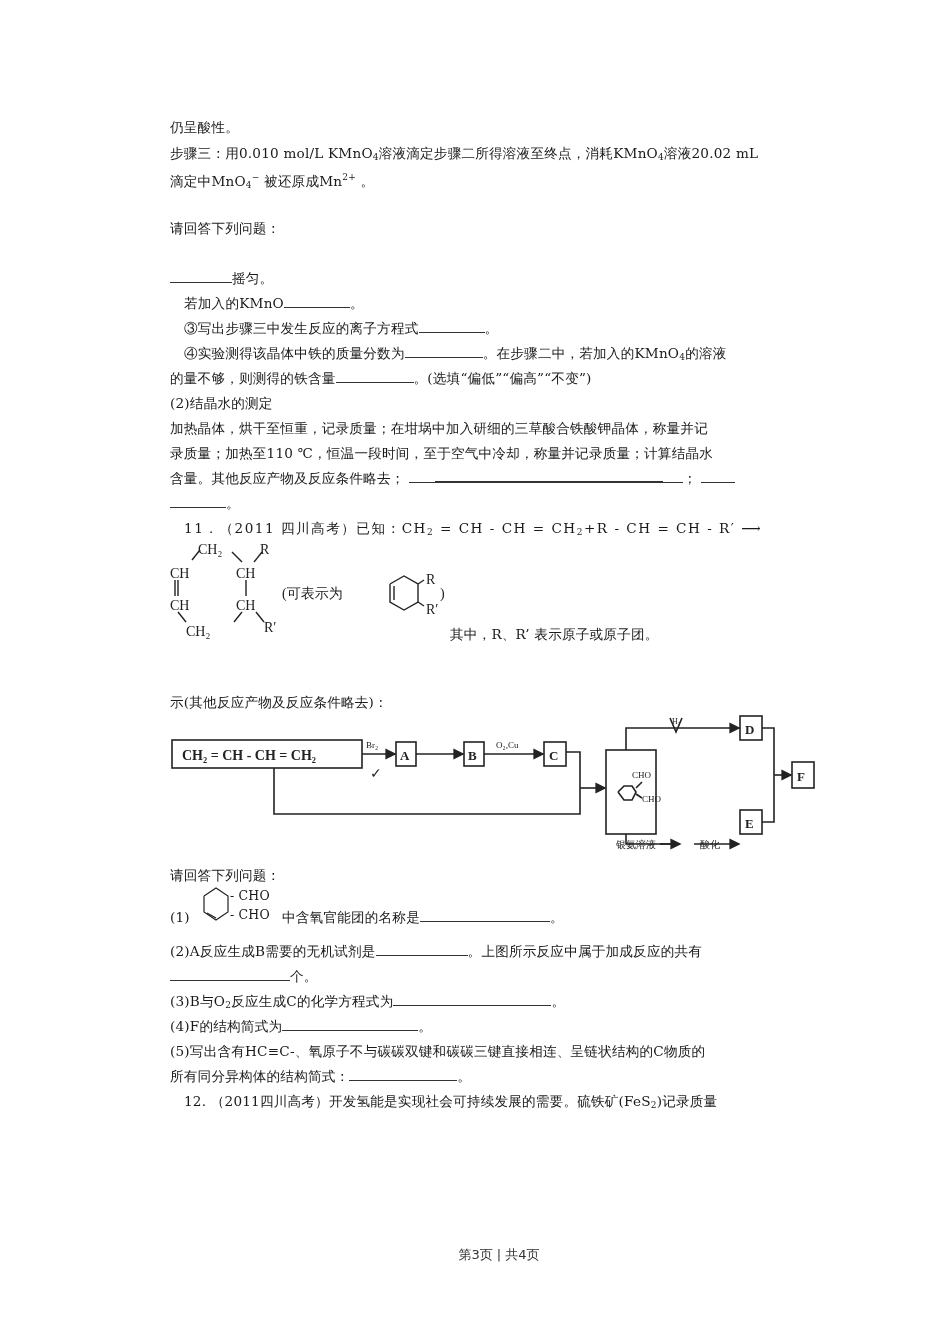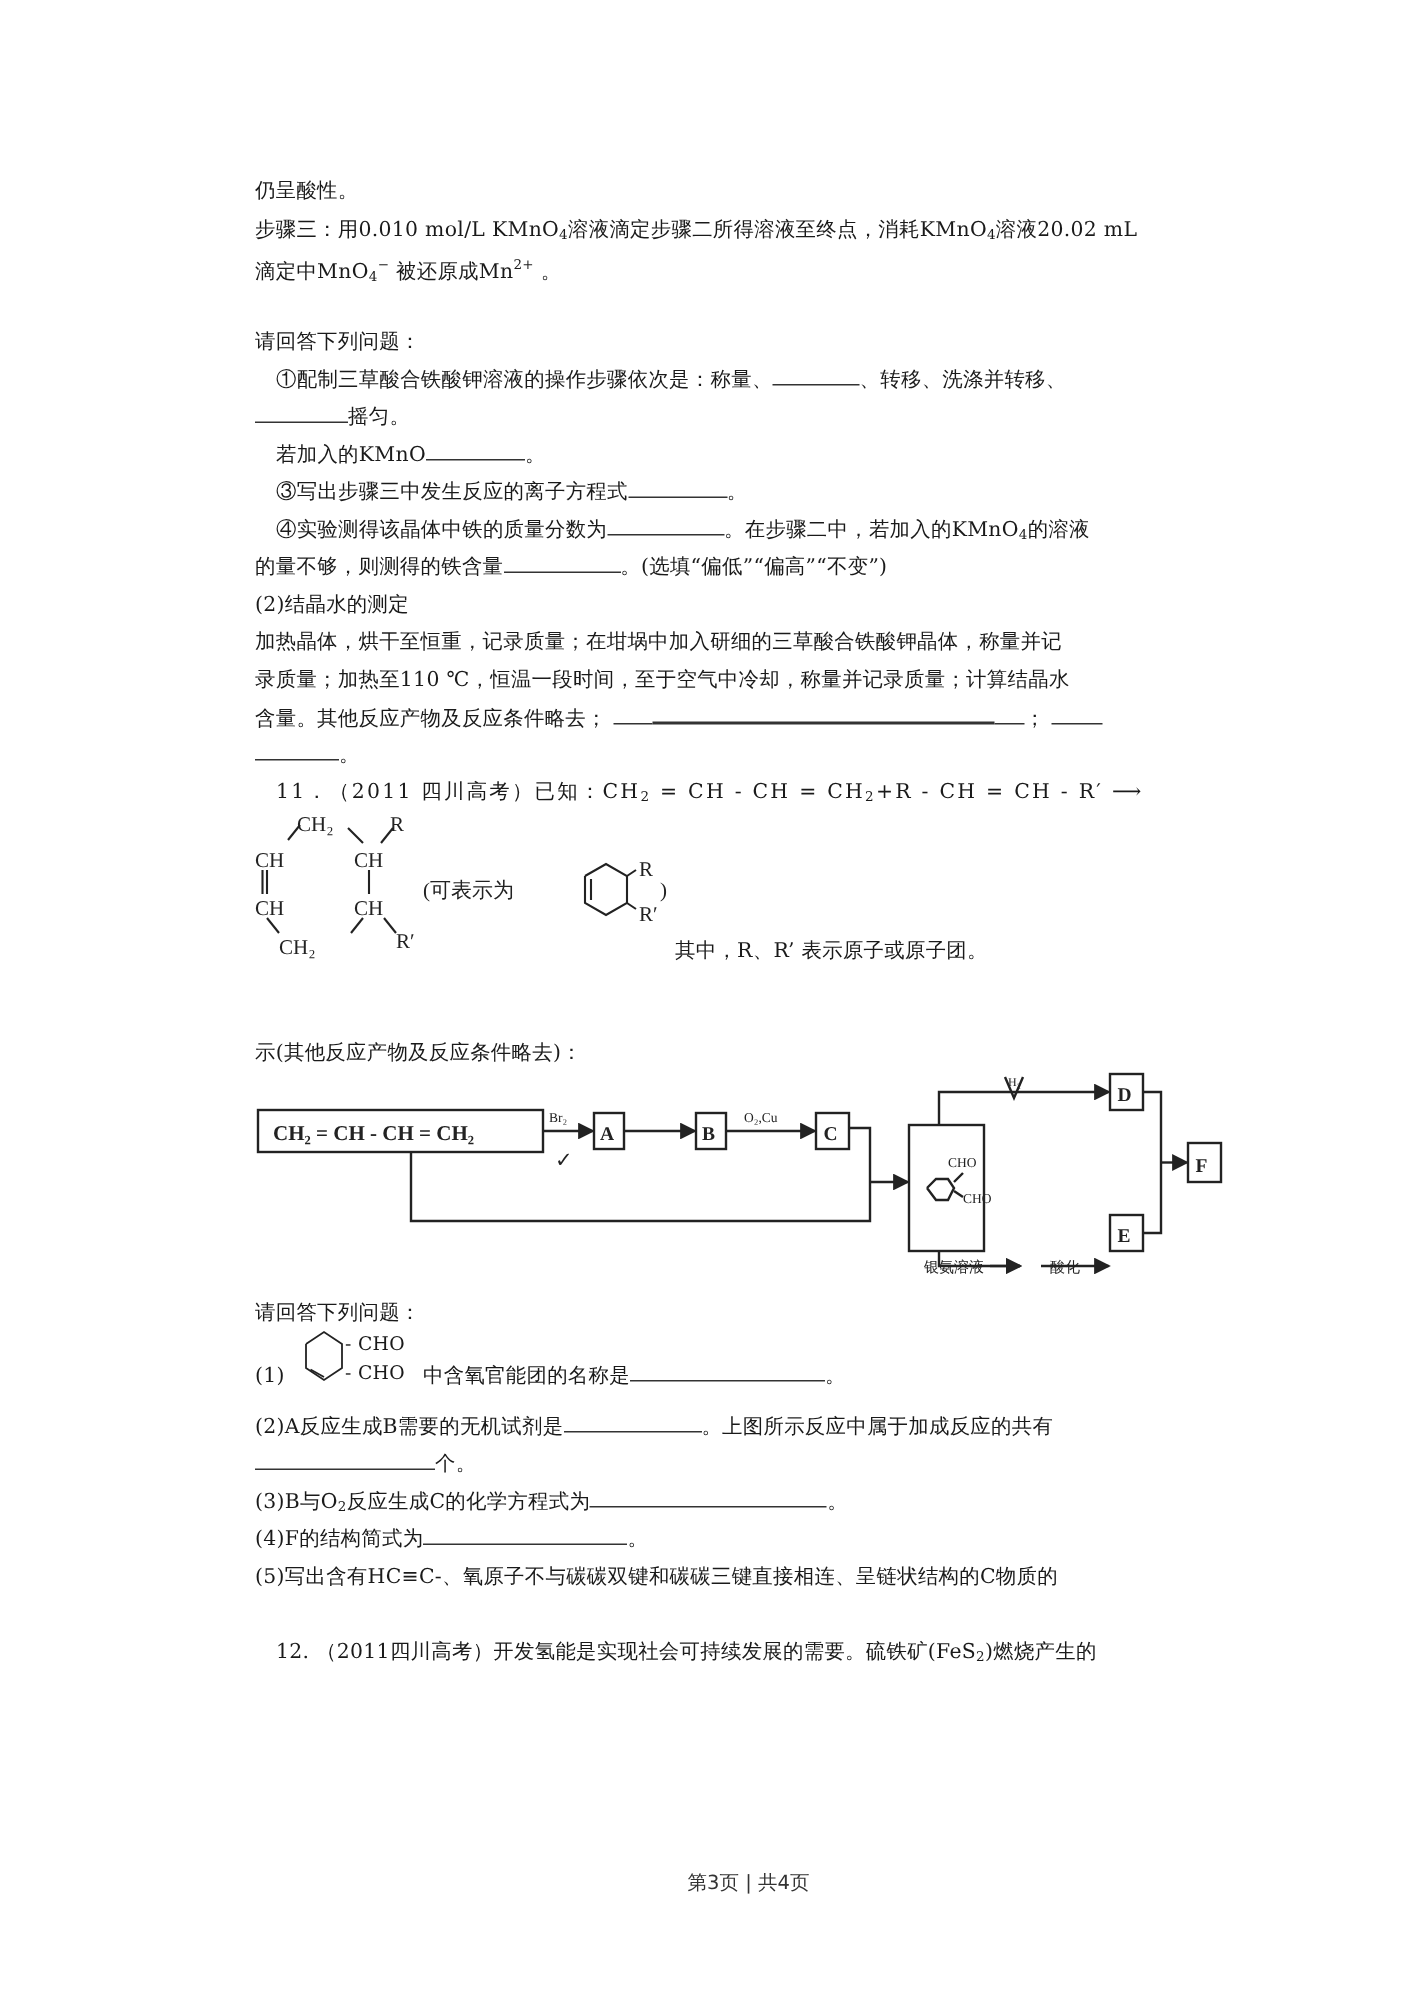--- a/index.html
+++ b/index.html
@@ -19,21 +19,20 @@
 </head>
 <body>
 
 <div class="page">
 
   <div class="ln" style="top:118px"><span>仍呈酸性。</span></div>
   <div class="ln" style="top:144px"><span>步骤三：用0.010 mol/L KMnO</span><sub>4</sub><span>溶液滴定步骤二所得溶液至终点，消耗KMnO</span><sub>4</sub><span>溶液20.02 mL</span></div>
   <div class="ln" style="top:168px"><span>滴定中MnO</span><sub>4</sub><sup>−</sup> <span>被还原成Mn</span><sup>2+</sup><span> 。</span></div>
   <div class="ln" style="top:219px"><span>请回答下列问题：</span></div>
 
-  <div class="ln ind" style="top:244px"><span>①配制三草酸合铁酸钾溶液的操作步骤依次是：称量、</span><span class="blank" style="width:58px"></span><span>、转移、洗涤并转移、</span></div>
   <div class="ln" style="top:269px"><span class="blank" style="width:62px"></span><span>摇匀。</span></div>
   <div class="ln ind" style="top:294px"><span>若加入的KMnO</span><span class="blank" style="width:66px"></span><span>。</span></div>
   <div class="ln ind" style="top:319px"><span>③写出步骤三中发生反应的离子方程式</span><span class="blank" style="width:66px"></span><span>。</span></div>
   <div class="ln ind" style="top:344px"><span>④实验测得该晶体中铁的质量分数为</span><span class="blank" style="width:78px"></span><span>。在步骤二中，若加入的KMnO</span><sub>4</sub><span>的溶液</span></div>
   <div class="ln" style="top:369px"><span>的量不够，则测得的铁含量</span><span class="blank" style="width:78px"></span><span>。(选填“偏低”“偏高”“不变”)</span></div>
 
   <div class="ln" style="top:394px"><span>(2)结晶水的测定</span></div>
   <div class="ln" style="top:419px"><span>加热晶体，烘干至恒重，记录质量；在坩埚中加入研细的三草酸合铁酸钾晶体，称量并记</span></div>
   <div class="ln" style="top:444px"><span>录质量；加热至110 ℃，恒温一段时间，至于空气中冷却，称量并记录质量；计算结晶水</span></div>
   <div class="ln" style="top:469px"><span>含量。其他反应产物及反应条件略去；</span> <span class="blank" style="width:26px"></span><span class="blank" style="width:228px;border-bottom-width:2px"></span><span class="blank" style="width:20px"></span><span>；</span> <span class="blank" style="width:34px"></span></div>
@@ -144,17 +143,18 @@
   </div>
   <div class="ln" style="top:887px;left:206px;font-size:12.5px"><span>- CHO</span></div>
   <div class="ln" style="top:906px;left:206px;font-size:12.5px"><span>- CHO</span></div>
   <div class="ln" style="top:908px;left:258px"><span>中含氧官能团的名称是</span><span class="blank" style="width:130px"></span><span>。</span></div>
 
   <div class="ln" style="top:942px"><span>(2)A反应生成B需要的无机试剂是</span><span class="blank" style="width:92px"></span><span>。上图所示反应中属于加成反应的共有</span></div>
   <div class="ln" style="top:967px"><span class="blank" style="width:120px"></span><span>个。</span></div>
   <div class="ln" style="top:992px"><span>(3)B与O</span><sub>2</sub><span>反应生成C的化学方程式为</span><span class="blank" style="width:158px"></span><span>。</span></div>
   <div class="ln" style="top:1017px"><span>(4)F的结构简式为</span><span class="blank" style="width:136px"></span><span>。</span></div>
   <div class="ln" style="top:1042px"><span>(5)写出含有HC≡C-、氧原子不与碳碳双键和碳碳三键直接相连、呈链状结构的C物质的</span></div>
+  <div class="ln" style="top:1067px"><span>所有同分异构体的结构简式：</span><span class="blank" style="width:108px"></span><span>。</span></div>
 
-  <div class="ln ind" style="top:1092px"><span>12. （2011四川高考）开发氢能是实现社会可持续发展的需要。硫铁矿(FeS</span><sub>2</sub><span>)燃烧产生的</span></div>
+  <div class="ln ind" style="top:1092px"><span>12. （2011四川高考）开发氢能是实现社会可持续发展的需要。硫铁矿(FeS</span><sub>2</sub><span>)记录质量</span></div>
 
   <div class="footer"><span>第3页 | 共4页</span></div>
 </div>
 
 </body></html>

